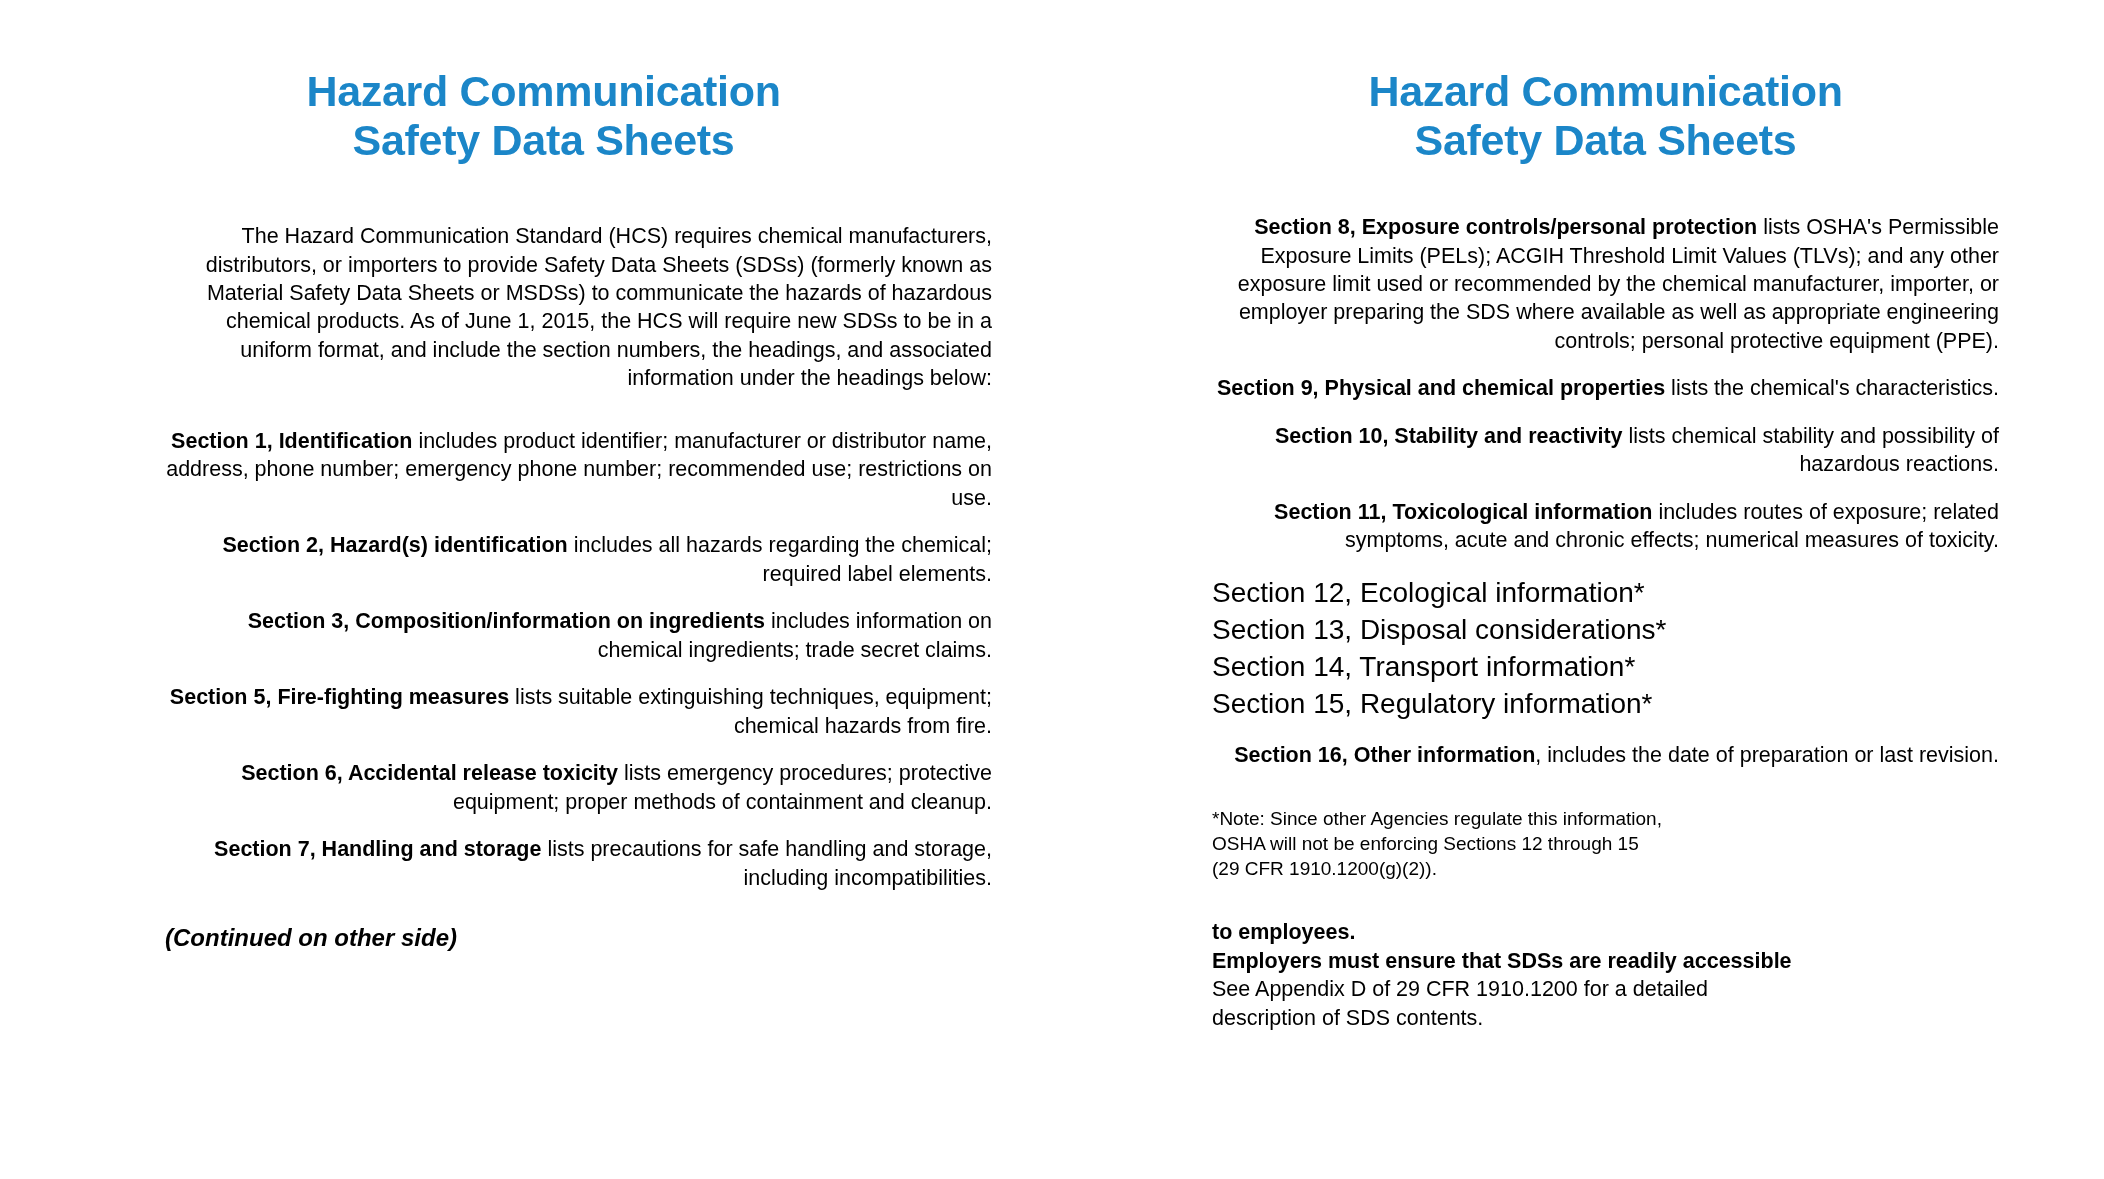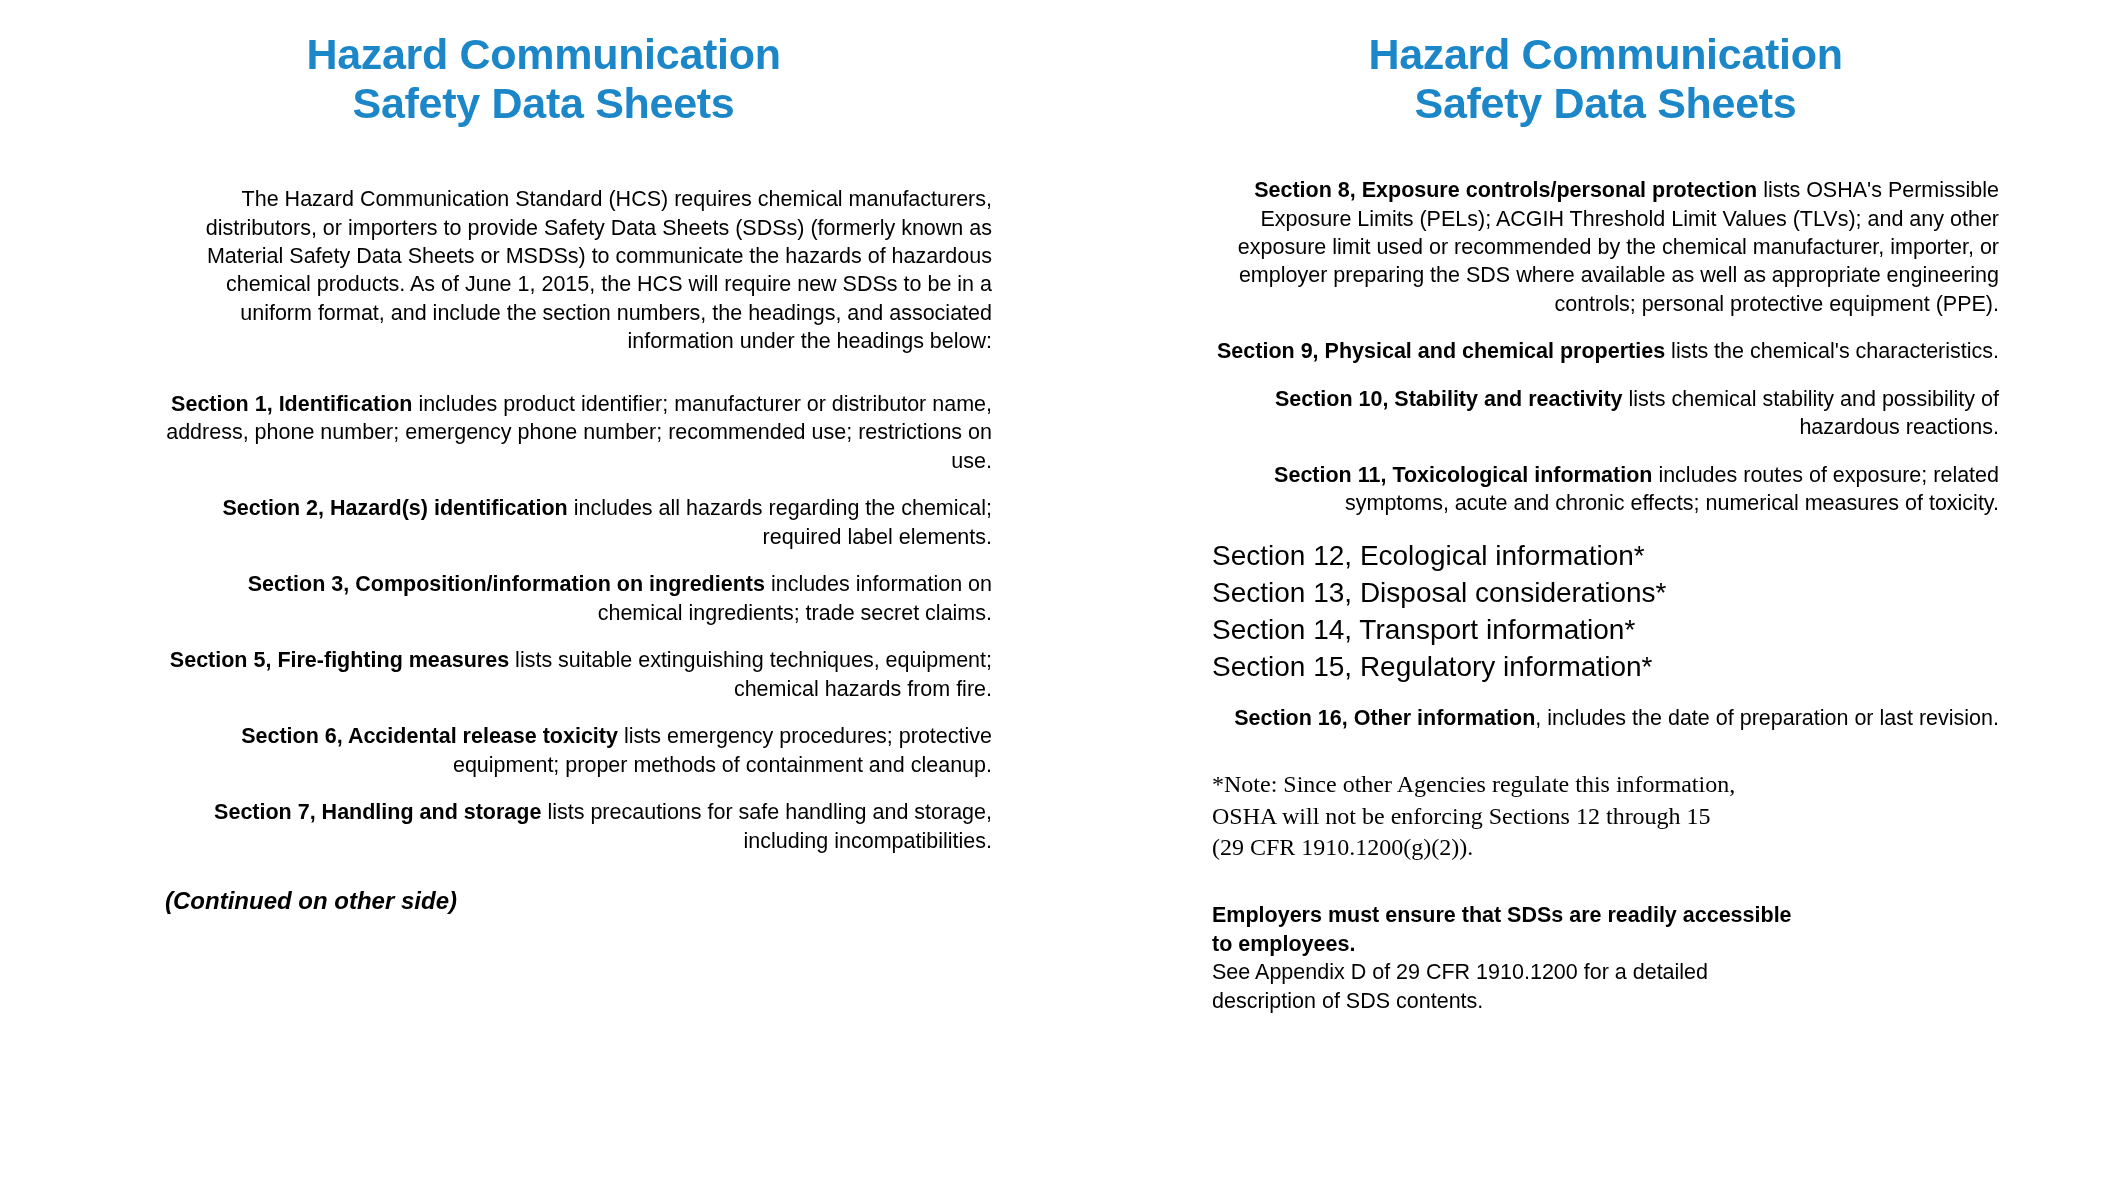--- a/index.html
+++ b/index.html
@@ -14,20 +14,21 @@
     color: #000000;
     overflow: hidden;
   }
   .page {
     position: relative;
     width: 2104px;
     height: 828px;
     display: flex;
     flex-direction: row;
     box-sizing: border-box;
+    margin-top: 37px;
   }
   .column {
     position: relative;
     box-sizing: border-box;
   }
   .col-left {
     width: 1052px;
     padding: 30px 60px 0 165px;
   }
   .col-right {
@@ -80,23 +81,22 @@
     margin: 0;
     font-size: 28px;
     line-height: 1.325;
   }
   .note {
     margin-top: 36px;
     margin-bottom: 0;
   }
   .note p {
     margin: 0;
-    font-size: 24px;
+    font-size: 19px;
     line-height: 1.325;
-    font-family: Liberation Serif, serif;
   }
   .closing {
     margin-top: 37px;
   }
   .closing p {
     margin: 0;
     font-size: 21.5px;
     line-height: 1.325;
   }
   .closing .bold-lines {
@@ -169,22 +169,22 @@
 
       <p class="para"><b class="sec">Section 16, Other information</b><span>, includes the date of preparation or last revision.</span></p>
 
       <div class="note">
         <p>*Note: Since other Agencies regulate this information,</p>
         <p>OSHA will not be enforcing Sections 12 through 15</p>
         <p>(29 CFR 1910.1200(g)(2)).</p>
       </div>
 
       <div class="closing">
+        <p class="bold-lines">to employees.</p>
         <p class="bold-lines">Employers must ensure that SDSs are readily accessible</p>
-        <p class="bold-lines">to employees.</p>
         <p>See Appendix D of 29 CFR 1910.1200 for a detailed</p>
         <p>description of SDS contents.</p>
       </div>
 
     </div>
   </div>
 
 </div>
 
 </body></html>

